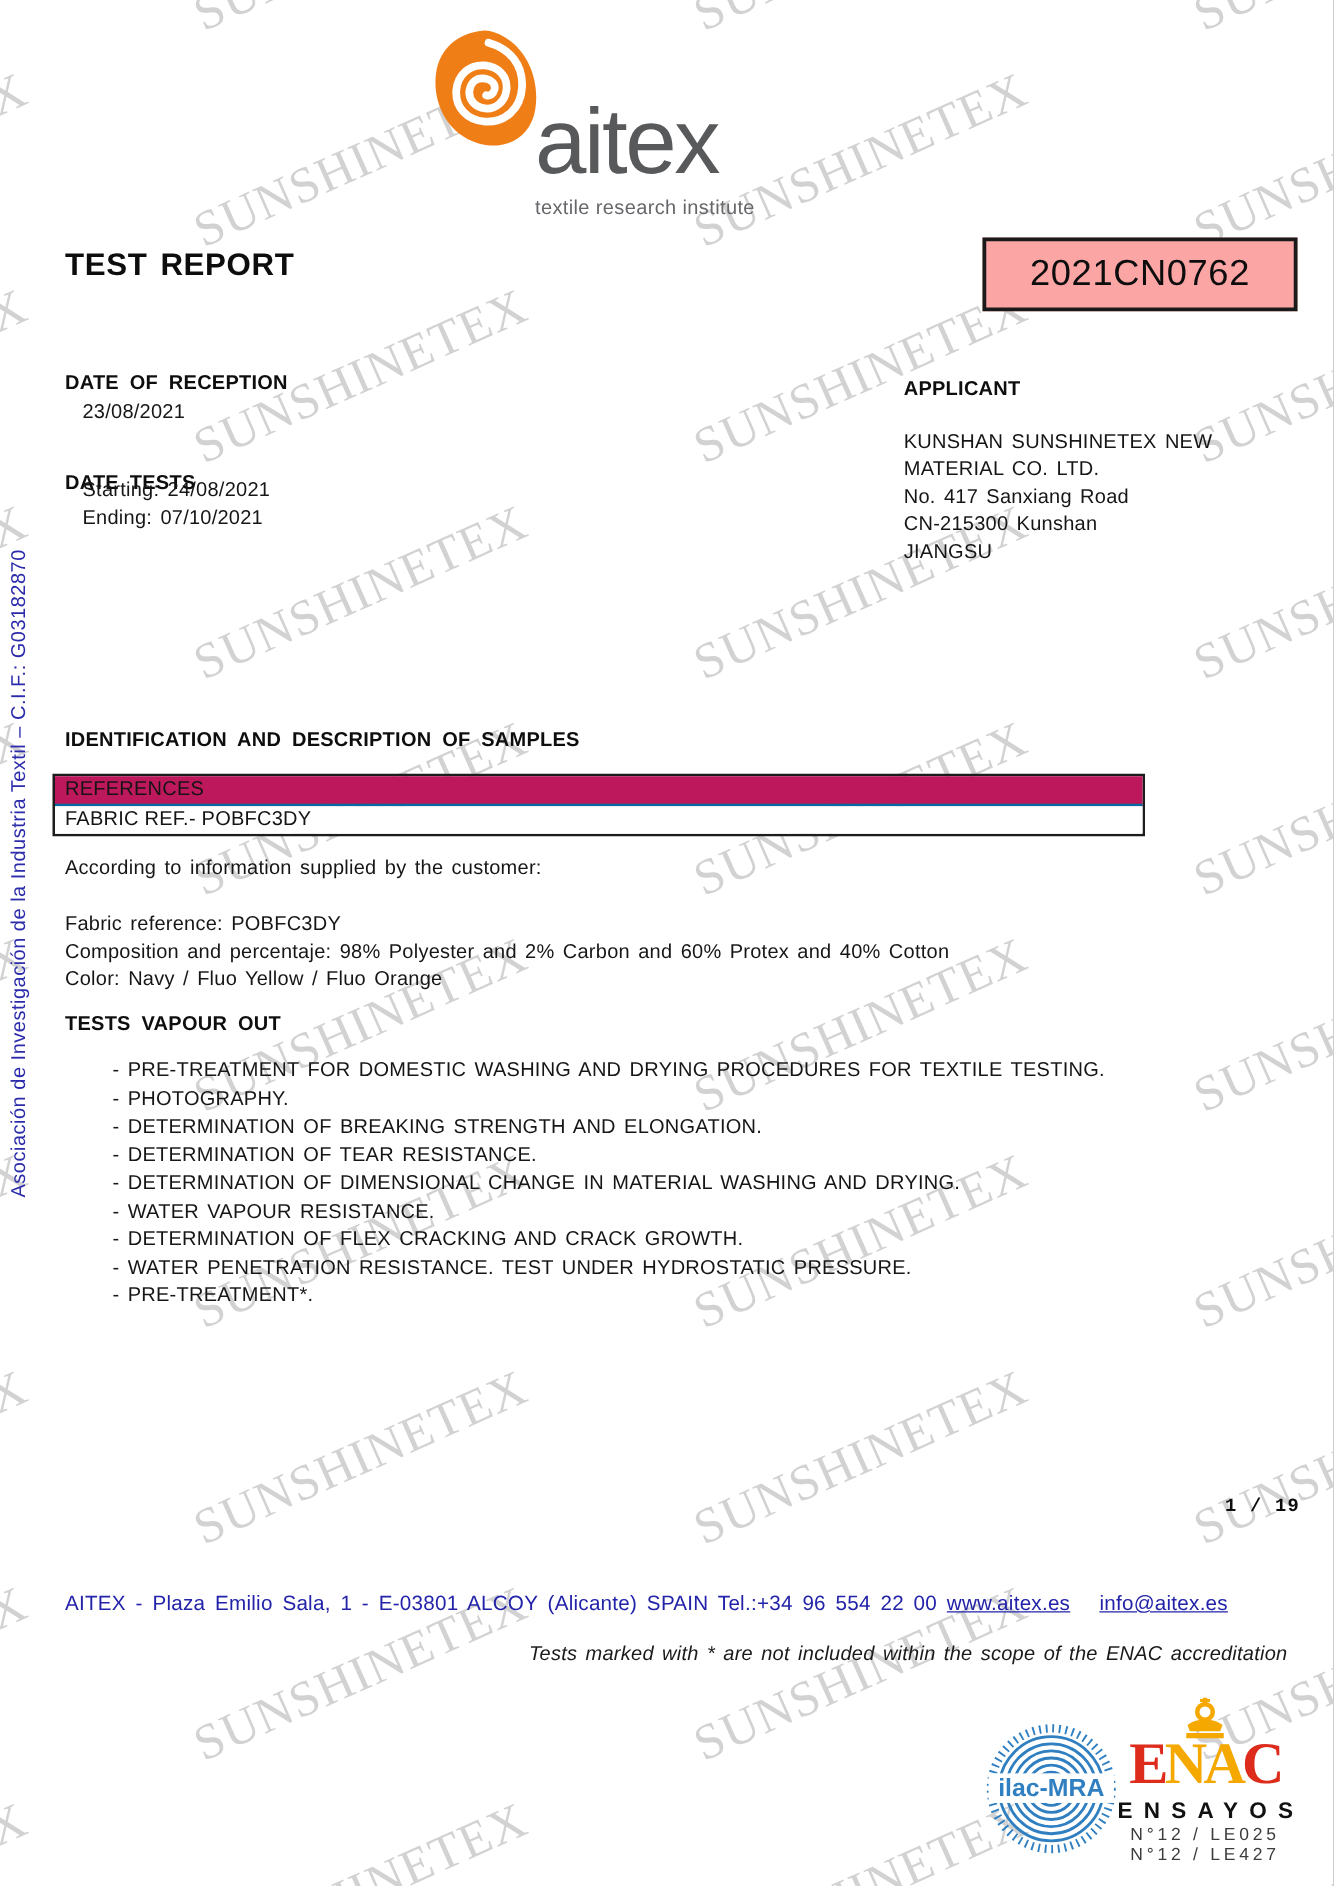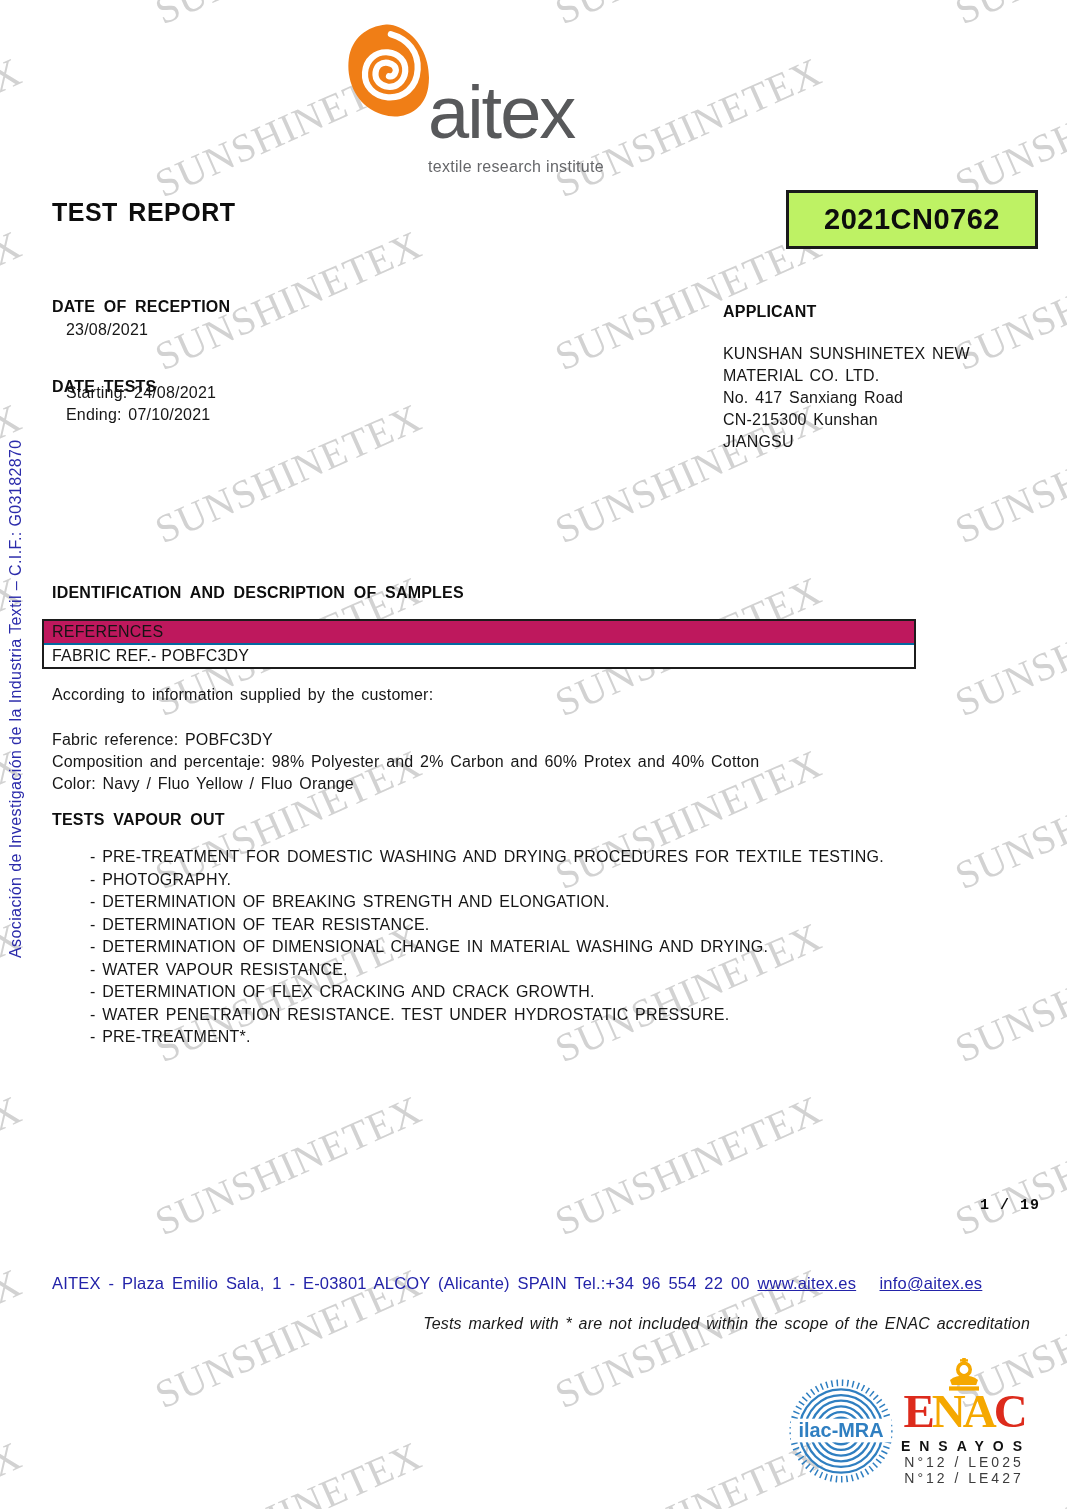--- a/index.html
+++ b/index.html
@@ -30,23 +30,23 @@
   .logo-tagline {
     position:absolute; left:428px; top:158px; z-index:2;
     font-size:16px; color:#66676a; letter-spacing:0.3px;
   }
   .report-title {
     position:absolute; left:52px; top:198px; z-index:2;
     font-size:25px; font-weight:bold; letter-spacing:0.5px; word-spacing:3px; color:#0d0d0d;
   }
   .report-number-box {
     position:absolute; left:786px; top:190px; width:246px; height:53px; z-index:2;
-    background:#bef264; border:3px solid #1a1a1a;
+    background:#fca5a5; border:3px solid #1a1a1a;
     display:flex; align-items:center; justify-content:center;
-    font-size:29px; font-weight:bold; color:#0d0d0d; letter-spacing:0.5px;
+    font-size:29px; font-weight:normal; color:#0d0d0d; letter-spacing:0.5px;
   }
   
   .h-bold { font-weight:bold; word-spacing:4px; letter-spacing:0.2px; font-size:16px; color:#0e0e0e; }
   .body-text { font-size:16px; letter-spacing:0.2px; word-spacing:2px; color:#161616; }
   .blk { position:absolute; z-index:2; }
   .date-reception-label { left:52px; top:298px; }
   .date-reception-value { left:66px; top:321px; }
   .date-tests-label { left:52px; top:378px; }
   .date-tests-start { left:66px; top:384px; }
   .date-tests-end { left:66px; top:406px; }
@@ -84,21 +84,21 @@
   .ilac-logo { position:absolute; left:788px; top:1372px; width:106px; height:118px; z-index:2; }
   .enac-logo { position:absolute; left:890px; top:1358px; width:148px; z-index:2; text-align:center; }
   .enac-crown { display:block; margin:0 auto -4px auto; }
   .enac-word {
     font-family:"Liberation Serif", serif; font-weight:bold;
     font-size:47px; line-height:1; letter-spacing:-3px; white-space:nowrap;
   }
   .enac-red { color:#dd2b1c; }
   .enac-yellow { color:#f5a800; }
   .enac-ensayos {
-    margin-top:3px; font-size:14px; font-weight:bold; color:#111;
+    margin-top:3px; font-size:18px; font-weight:bold; color:#111;
     letter-spacing:9px; text-indent:4px; white-space:nowrap;
   }
   .enac-acc { font-size:14px; color:#3c3c3c; letter-spacing:3px; line-height:16px; white-space:nowrap; }
 </style>
 </head>
 <body>
 
 <div class="page">
 
   <div id="watermark-layer">

